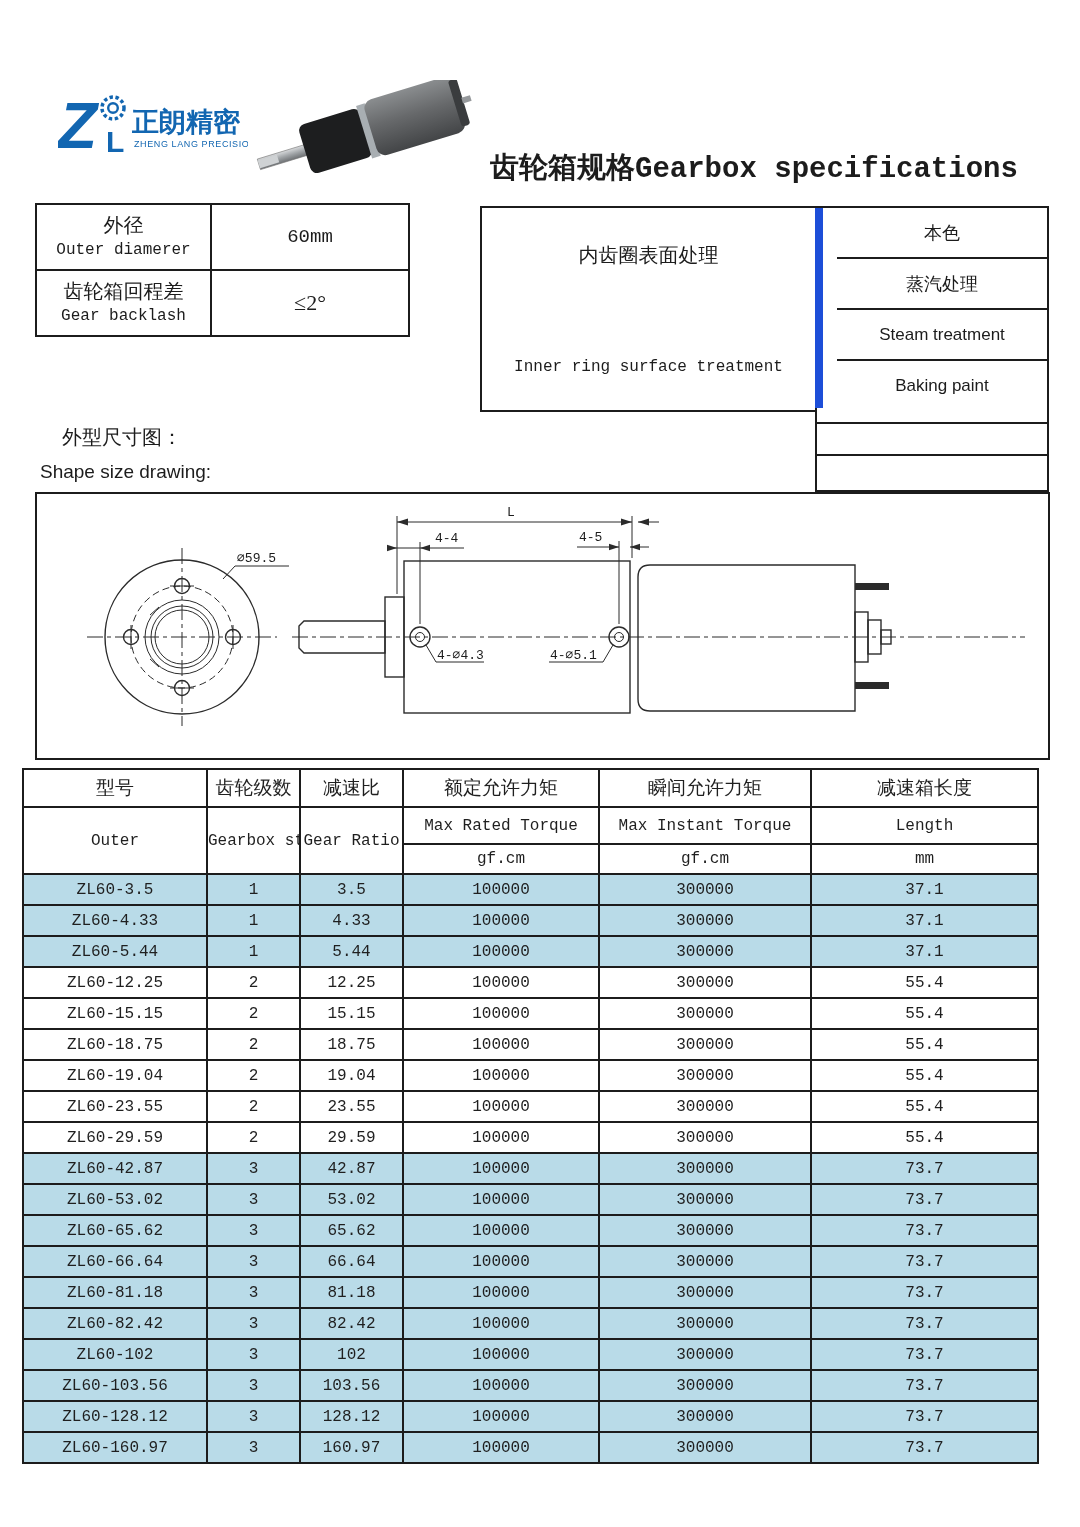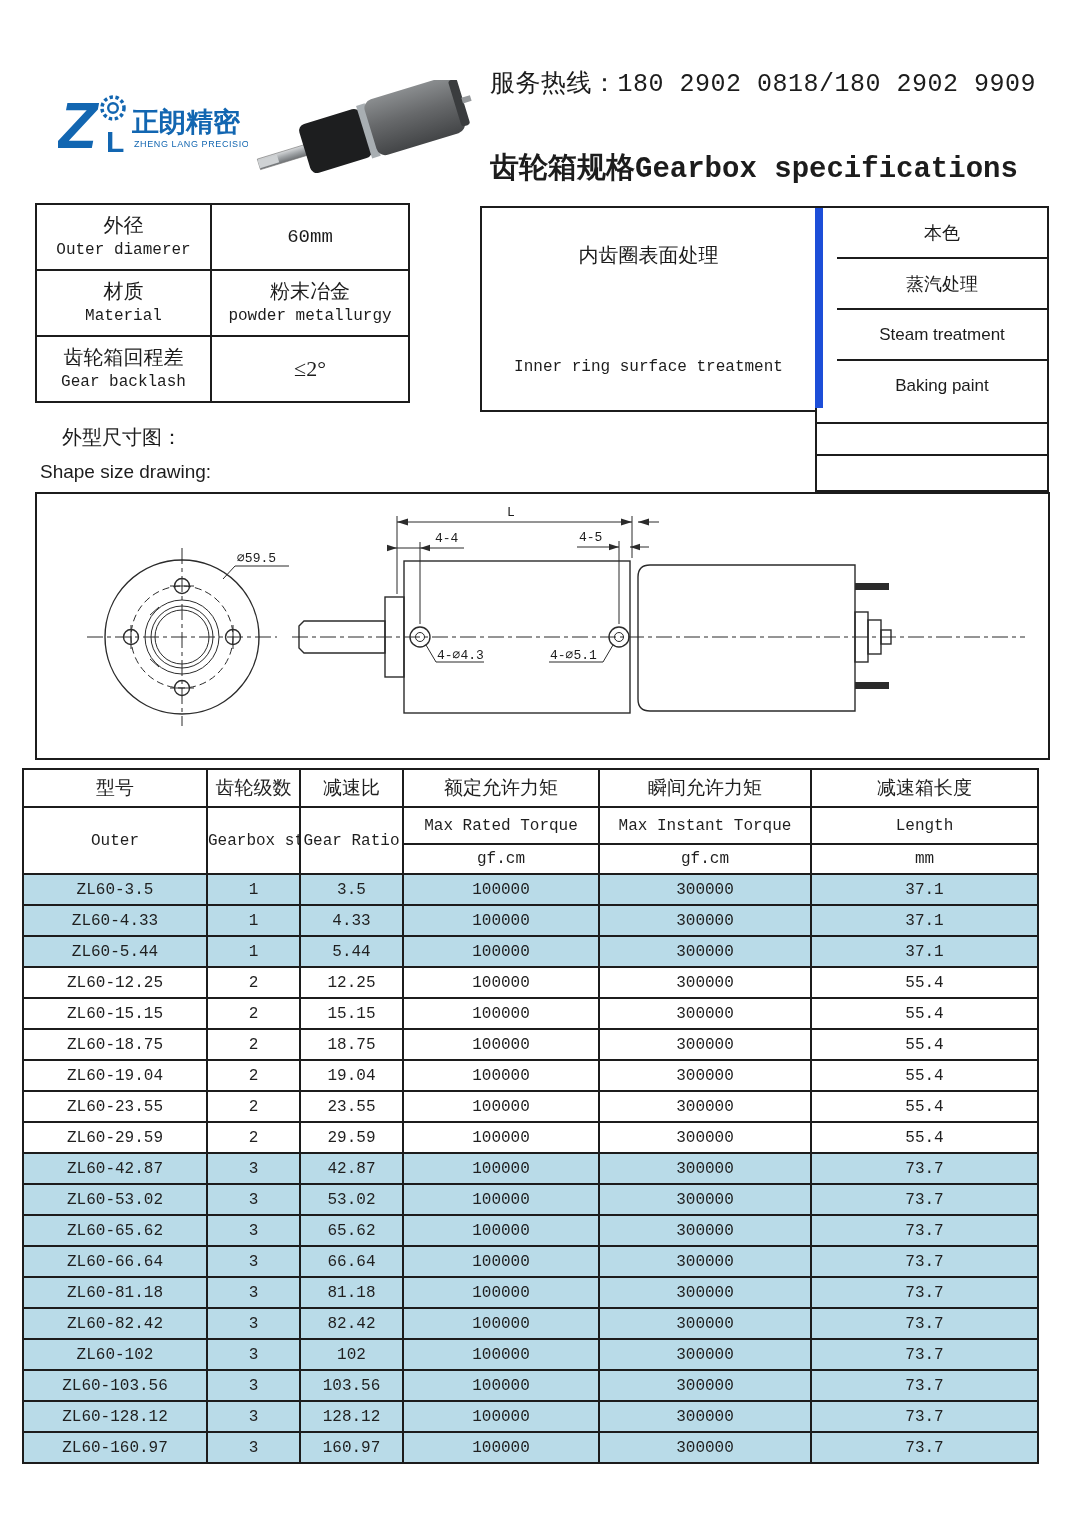--- a/index.html
+++ b/index.html
@@ -94,45 +94,34 @@
       <rect x="6" y="47" width="52" height="11" fill="url(#shaftg)" stroke="#777" stroke-width="0.6"></rect>
       <rect x="6" y="48.5" width="20" height="8" fill="#cfd2d4"></rect>
       <rect x="54" y="27" width="64" height="51" rx="7" fill="#1d1e1f"></rect>
       <rect x="116" y="25" width="9" height="55" fill="#a8aeb2"></rect>
       <rect x="123" y="23" width="92" height="58" rx="9" fill="url(#bodyg)"></rect>
       <rect x="211" y="28" width="9" height="48" rx="3" fill="#3a3c3e"></rect>
       <rect x="219" y="48" width="9" height="6" fill="#96999c"></rect>
     </g>
   </svg>
 
-  <div id="hotline" class="abs">服务热线：180 2902 0818/180 2902 9909</div>
   <div id="doc-title" class="abs">齿轮箱规格Gearbox specifications</div>
 
   <table id="spec-left" class="spec abs">
     <colgroup>
         <col style="width:175px">
         <col style="width:198px">
       </colgroup>
     <tbody>
       <tr>
         <td class="cell2">
           <div class="l1">外径</div>
           <div class="l2">Outer diamerer</div>
         </td>
         <td class="vmono">60mm</td>
-      </tr>
-      <tr>
-        <td class="cell2">
-          <div class="l1">材质</div>
-          <div class="l2">Material</div>
-        </td>
-        <td class="cell2">
-          <div class="l1">粉末冶金</div>
-          <div class="l2">powder metallurgy</div>
-        </td>
       </tr>
       <tr>
         <td class="cell2">
           <div class="l1">齿轮箱回程差</div>
           <div class="l2">Gear backlash</div>
         </td>
         <td style="font-size:22px">≤2°</td>
       </tr>
     </tbody>
   </table>

